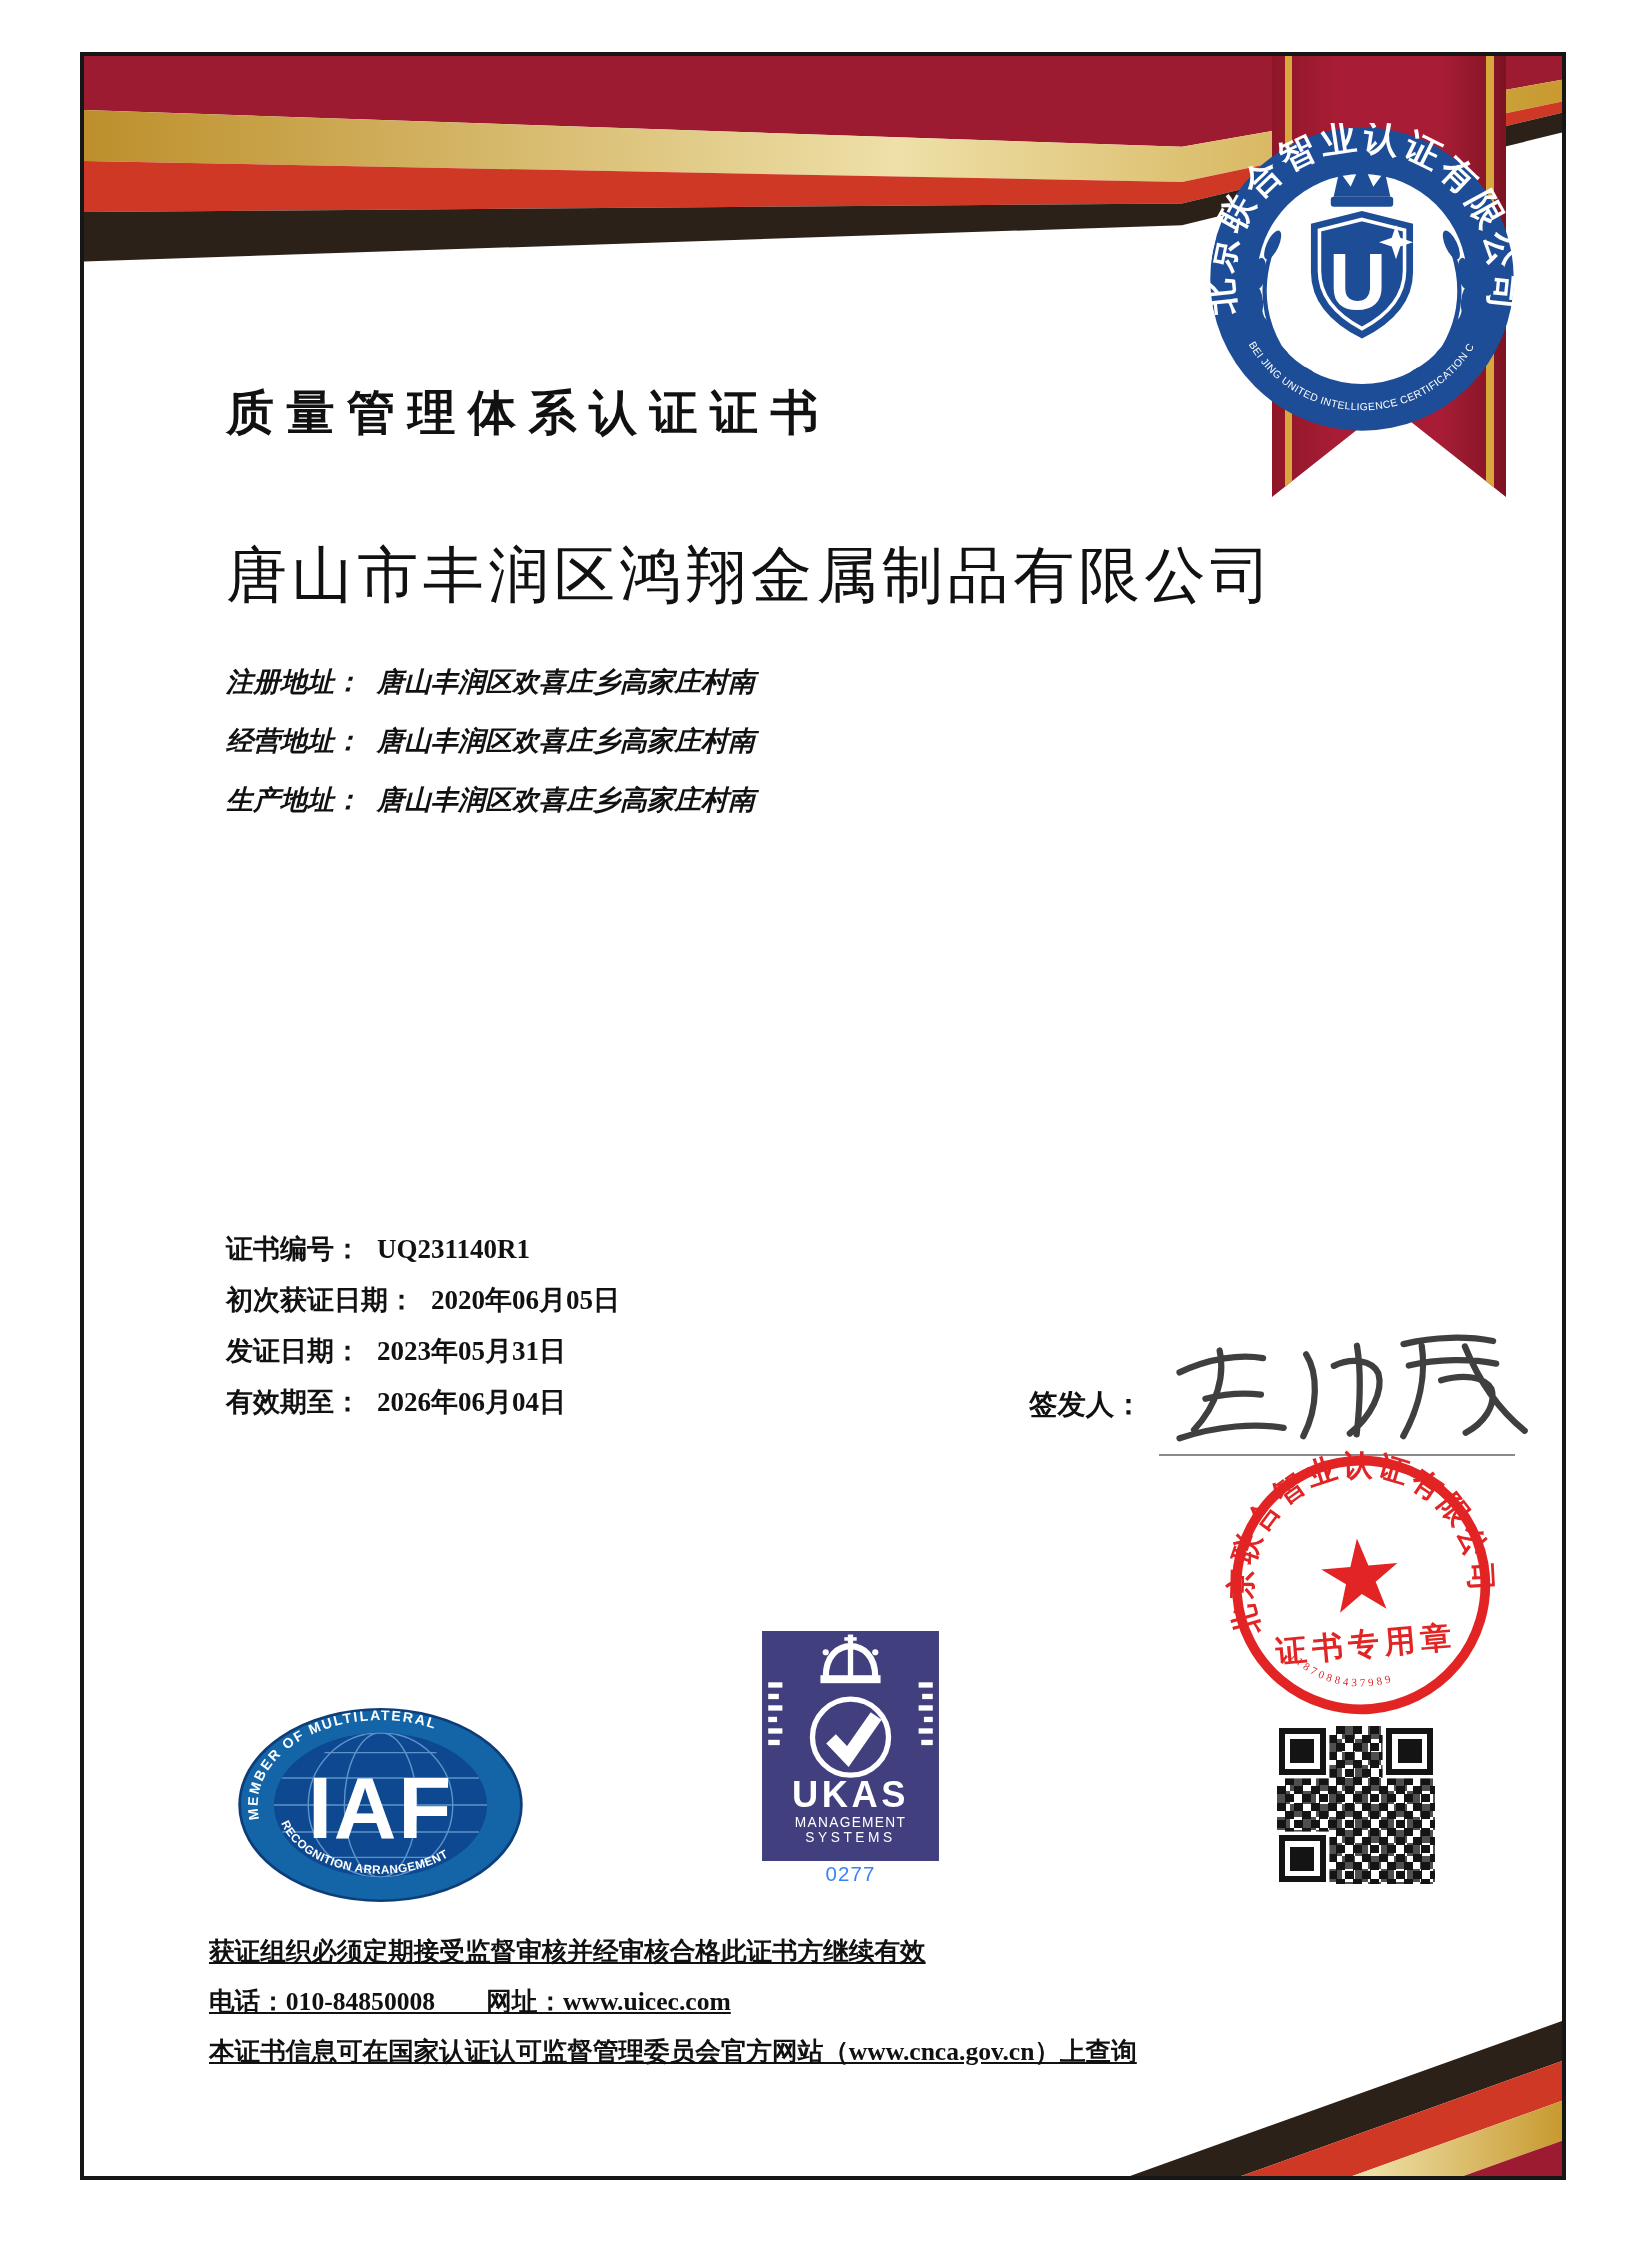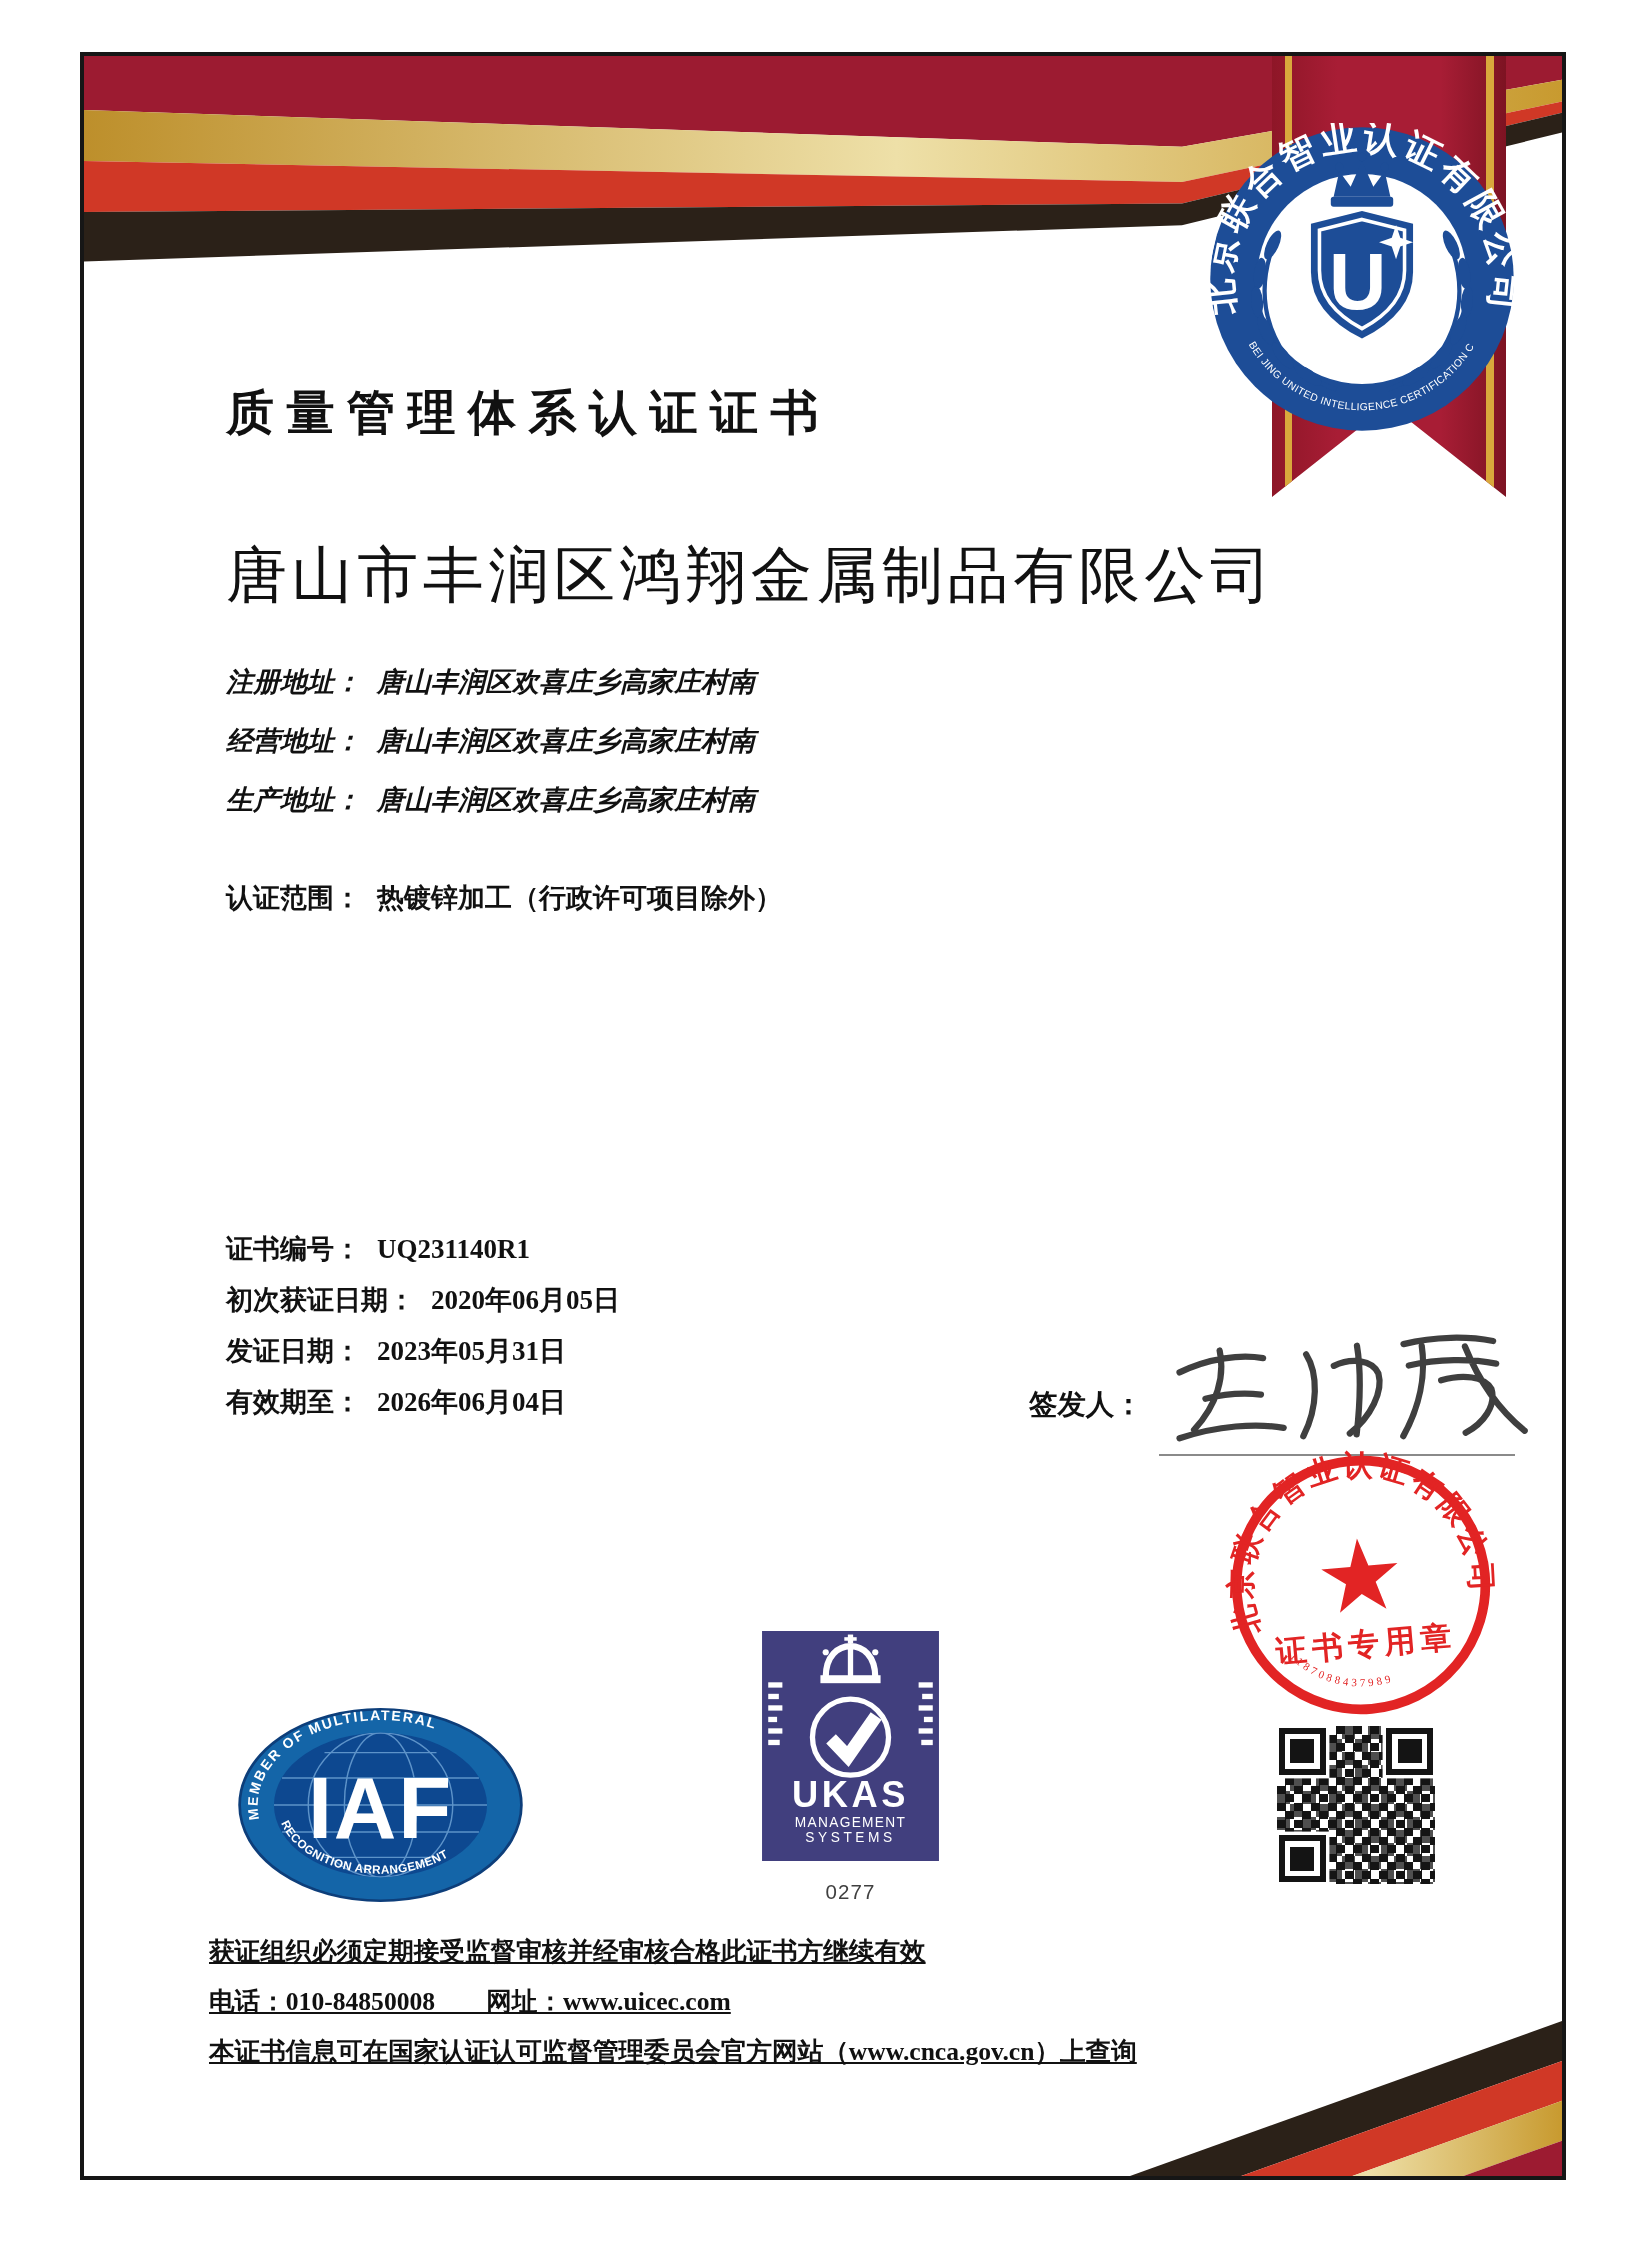--- a/index.html
+++ b/index.html
@@ -34,21 +34,21 @@
   .info-row .val{margin-left:16px;}
   .signer{position:absolute;left:945px;top:1330px;font-size:28.4px;font-weight:700;}
   .sig-svg{position:absolute;left:1041px;top:1243px;width:410px;height:176px;transform:rotate(-2deg);}
   .sig-line{position:absolute;left:1075px;top:1398px;width:356px;height:2.3px;background:#8a8a8a;}
 
   
   .seal{position:absolute;left:1132px;top:1393px;width:290px;height:272px;transform:rotate(-5deg);opacity:.96;}
   .iaf{position:absolute;left:152px;top:1649px;width:289px;height:200px;}
   .ukas-wrap{position:absolute;left:678px;top:1575px;width:177px;text-align:center;}
   .ukas-svg{width:177px;height:230px;display:block;}
-  .ukas-num{margin-top:19px;font-size:20.5px;color:#404040;letter-spacing:1.1px;}
+  .ukas-num{margin-top:1px;font-size:20.5px;color:#3b82f6;letter-spacing:1.1px;}
   .qr{position:absolute;left:1190px;top:1667px;width:164px;height:164px;background:#fff;}
   .qr-field{position:absolute;inset:3.4px;background:repeating-conic-gradient(#141414 0% 25%,#ffffff 0% 50%);background-size:17px 17px;}
   .qr-field2{position:absolute;inset:3.4px;background:repeating-conic-gradient(#141414 0% 25%,transparent 0% 50%);background-size:26px 26px;opacity:.75;}
   .qr-finder{position:absolute;width:35px;height:35px;background:#fff;border:6.3px solid #141414;box-sizing:content-box;box-shadow:0 0 0 3.4px #fff;}
   .qr-finder::after{content:"";position:absolute;inset:5.7px;background:#141414;}
   .qf-tl{left:4.6px;top:4.6px;} .qf-tr{right:4.6px;top:4.6px;} .qf-bl{left:4.6px;bottom:4.6px;}
 
   
   .footer{position:absolute;left:125px;top:1870px;width:1252px;text-decoration:underline;}
   .footer .f-line{height:50px;font-size:25.6px;font-weight:700;display:flex;align-items:center;}
@@ -135,26 +135,20 @@
       <div class="info-row">
         <span class="lbl">经营地址：</span>
         <span class="val">唐山丰润区欢喜庄乡高家庄村南</span>
       </div>
       <div class="info-row">
         <span class="lbl">生产地址：</span>
         <span class="val">唐山丰润区欢喜庄乡高家庄村南</span>
       </div>
     </div>
 
-    <div class="scope-block">
-      <div class="info-row">
-        <span class="lbl">认证范围：</span>
-        <span class="val">热镀锌加工（行政许可项目除外）</span>
-      </div>
-    </div>
 
     <div class="registry-block">
       <div class="info-row">
         <span class="lbl">证书编号：</span>
         <span class="val">UQ231140R1</span>
       </div>
       <div class="info-row">
         <span class="lbl">初次获证日期：</span>
         <span class="val">2020年06月05日</span>
       </div>

